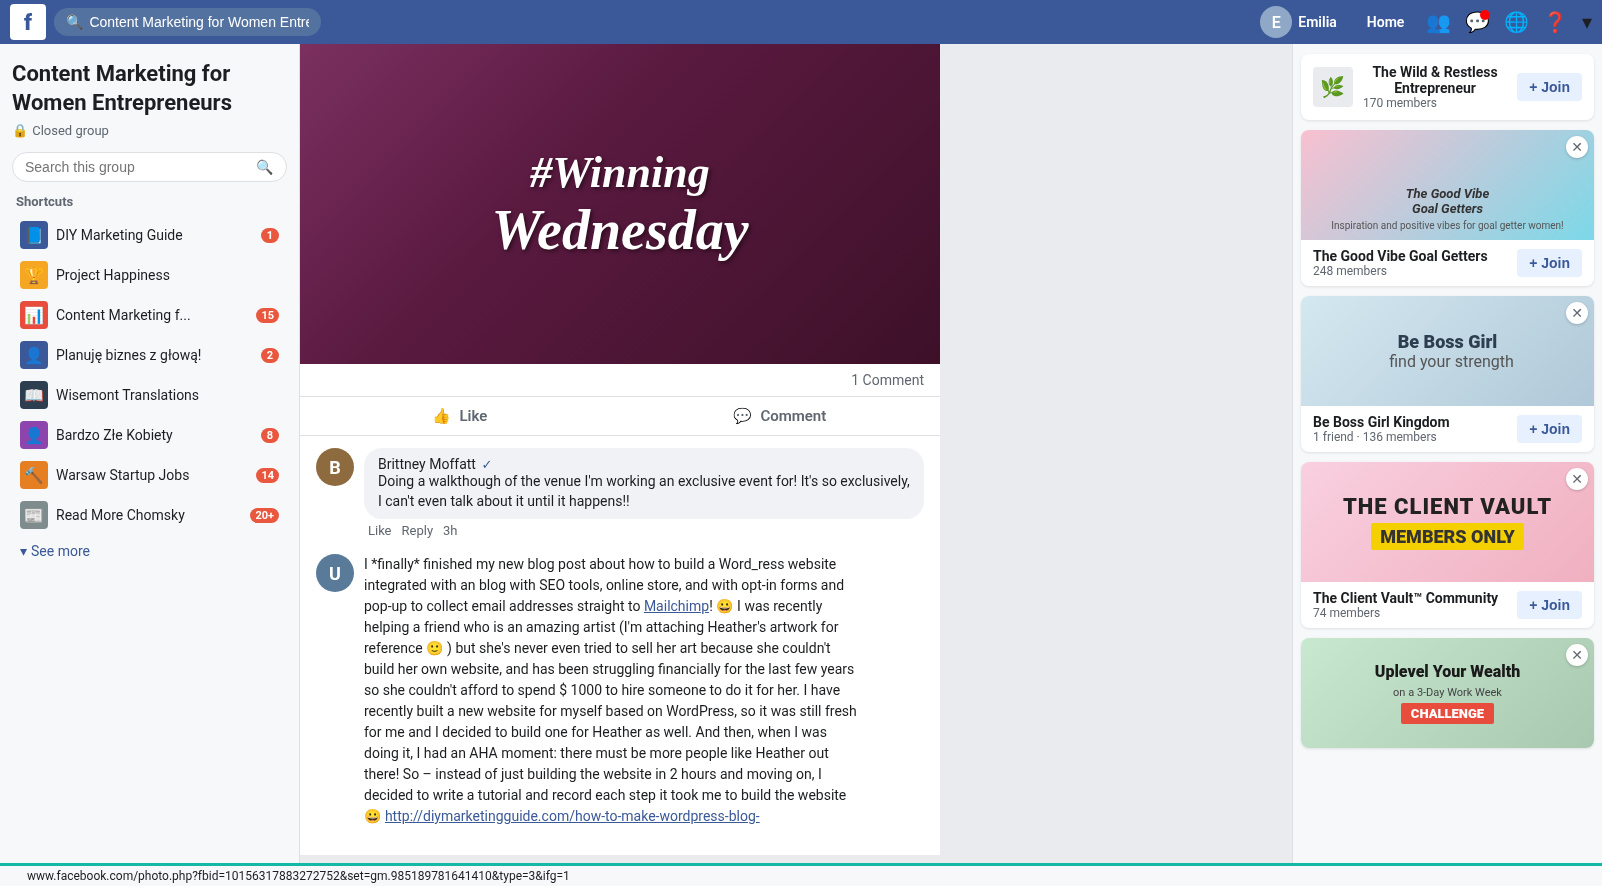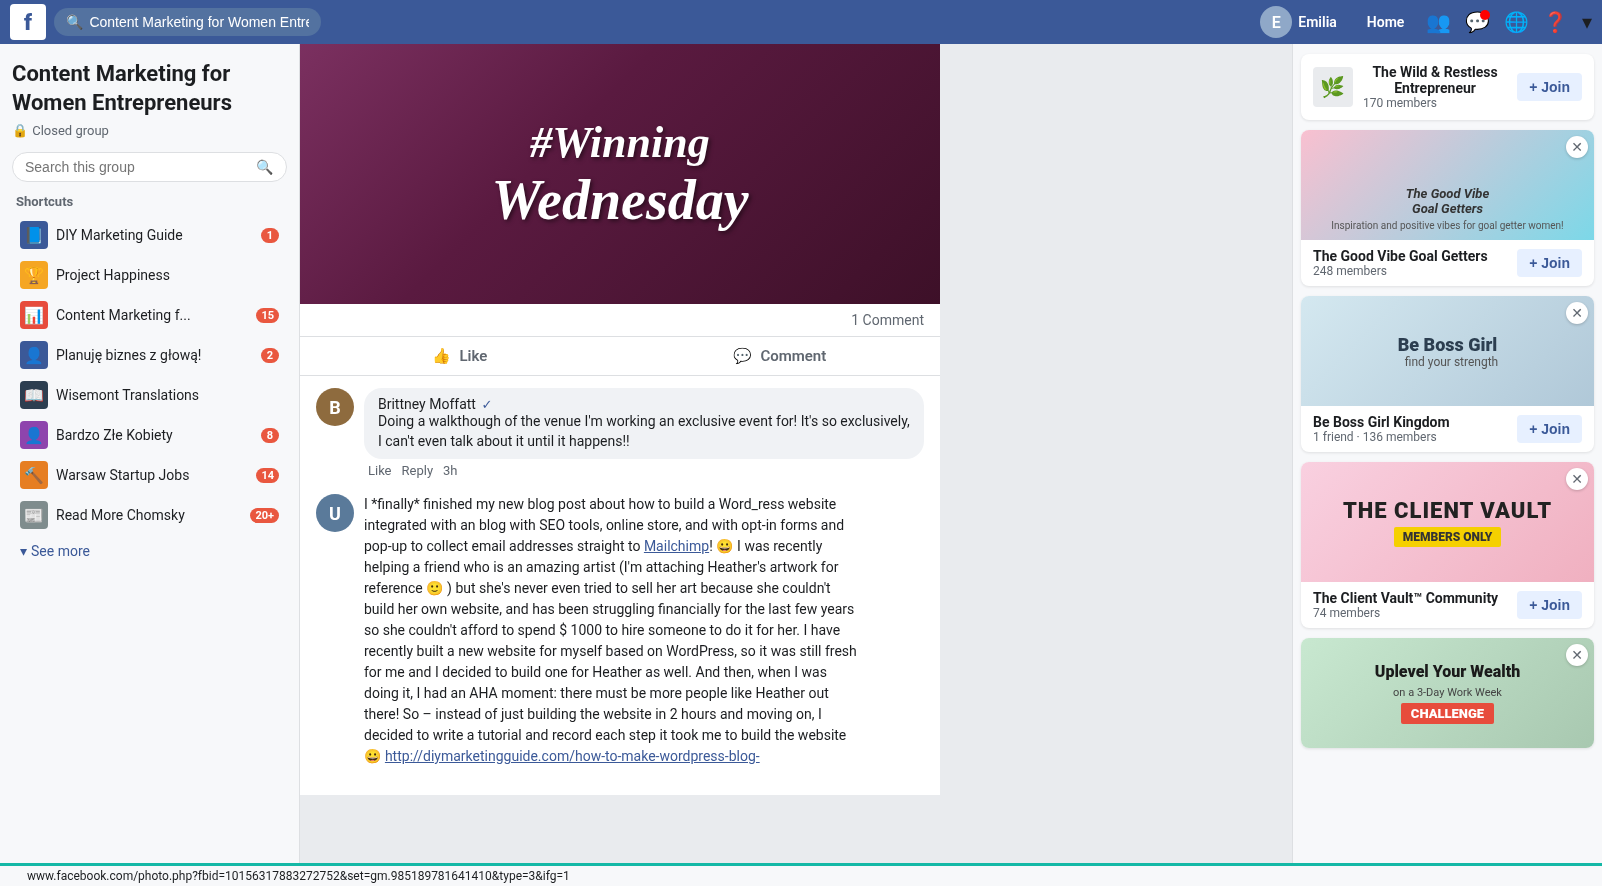--- a/index.html
+++ b/index.html
@@ -84,21 +84,21 @@
       margin-left: auto; background: #e9573f; color: white;
       font-size: 11px; font-weight: 700; border-radius: 10px;
       padding: 1px 5px; min-width: 18px; text-align: center;
     }
     .see-more { color: #3b5998; cursor: pointer; padding: 8px 8px; font-size: 14px; display: flex; align-items: center; gap: 4px; }
 
     
     #main { margin-left: 300px; margin-right: 310px; padding: 0; }
     .post-image-wrap { background: #4a2040; }
     .winning-img {
-      width: 100%; height: 260px;
+      width: 100%; height: 320px;
       background: linear-gradient(135deg, #7b3060 0%, #5a1a40 40%, #3d1028 100%);
       display: flex; align-items: center; justify-content: center;
       flex-direction: column; position: relative;
     }
     .winning-text { color: white; font-size: 44px; font-family: Georgia, serif; font-style: italic; font-weight: 700; text-shadow: 2px 2px 4px rgba(0,0,0,0.5); }
     .wednesday-text { color: white; font-size: 56px; font-family: Georgia, serif; font-style: italic; font-weight: 700; text-shadow: 2px 2px 4px rgba(0,0,0,0.5); }
 
     .post-stats { text-align: right; padding: 8px 16px; font-size: 14px; color: #606770; border-bottom: 1px solid #dddfe2; background: white; }
 
     .post-actions { display: flex; background: white; border-bottom: 1px solid #dddfe2; }
@@ -158,21 +158,21 @@
     }
     .boss-girl-img {
       background: linear-gradient(135deg, #d4e8f0, #b0c8d8);
       height: 110px; display: flex; align-items: center; justify-content: center;
     }
     .client-vault-img {
       background: linear-gradient(135deg, #f9d0e0, #f0b0c0);
       height: 120px; display: flex; align-items: center; justify-content: center; flex-direction: column;
     }
     .cv-title { font-size: 22px; font-weight: 900; color: #222; letter-spacing: 1px; text-transform: uppercase; }
-    .cv-sub { background: #f5d000; color: #333; font-weight: 900; font-size: 12px; padding: 3px 9px; margin-top: 4px; text-transform: uppercase; border-radius: 2px; }
+    .cv-sub { background: #f5d000; color: #333; font-weight: 900; font-size: 18px; padding: 3px 9px; margin-top: 4px; text-transform: uppercase; border-radius: 2px; }
     .uplevel-img {
       background: linear-gradient(135deg, #c8e8d0, #a8c8b0);
       height: 110px; display: flex; align-items: center; justify-content: center; flex-direction: column; gap: 4px;
     }
     .uplevel-title { font-size: 16px; font-weight: 900; color: #1a1a1a; text-align: center; line-height: 1.3; }
     .uplevel-sub { font-size: 11px; color: #444; text-align: center; }
 
     .status-bar {
       position: fixed; bottom: 0; left: 0; right: 0; background: #f7f8fa;
       border-top: 3px solid #14b8a6; padding: 3px 27px;
@@ -385,21 +385,21 @@
         </div>
         <button class="join-btn">+ Join</button>
       </div>
     </div>
 
     <div class="suggested-group">
       <div class="sg-card-header">
         <div class="boss-girl-img">
           <div style="text-align:center;">
             <div style="font-size:18px; font-weight:900; color:#2c3e50;">Be Boss Girl</div>
-            <div style="font-size:12px; color:#555;margin-left:8px;">find your strength</div>
+            <div style="font-size:16px; color:#555;margin-left:8px;">find your strength</div>
           </div>
           <div class="sg-close-top">✕</div>
         </div>
       </div>
       <div class="sg-bottom">
         <div>
           <div class="sg-name">Be Boss Girl Kingdom</div>
           <div class="sg-members">1 friend · 136 members</div>
         </div>
         <button class="join-btn">+ Join</button>

